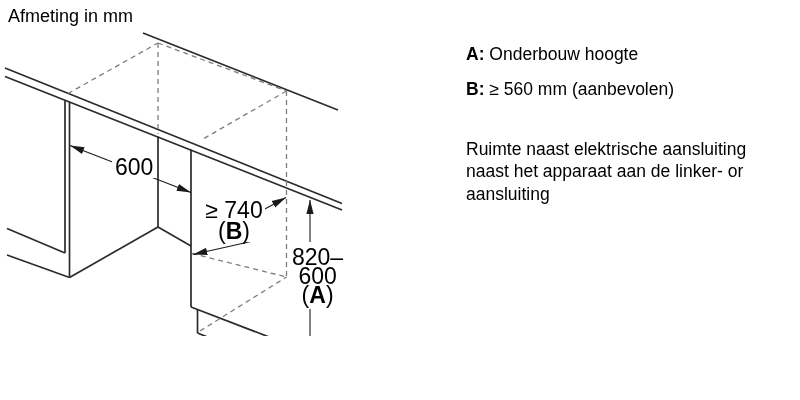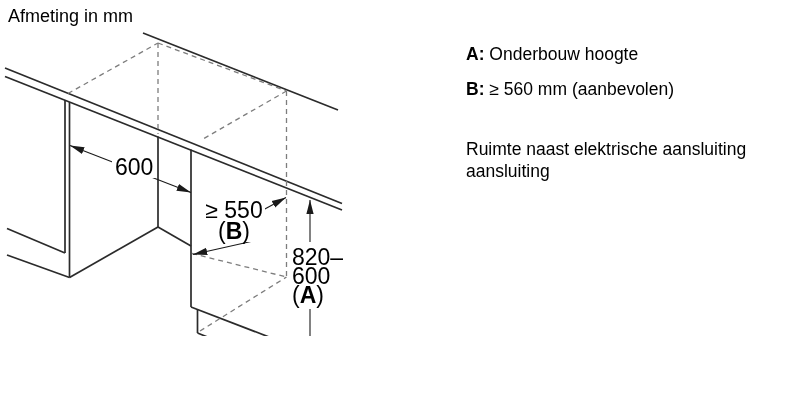--- a/index.html
+++ b/index.html
@@ -5,21 +5,21 @@
   html,body{margin:0;padding:0;background:#fff;}
   #stage{
     position:relative;width:800px;height:336px;background:#ffffff;overflow:hidden;
     font-family:"Liberation Sans",sans-serif;color:#000;
   }
   #diagram-svg{position:absolute;left:0;top:0;}
   .abs{position:absolute;}
   .title{font-size:18px;letter-spacing:0;}
   .dimlabel{font-size:23px;line-height:21px;background:#fff;white-space:nowrap;}
   .dimlabel .ltr{font-weight:bold;}
-  .dim-a{font-size:23px;line-height:19px;white-space:nowrap;}
+  .dim-a{font-size:23px;line-height:19px;white-space:nowrap;text-align:center;}
   .dim-a .ltr{font-weight:bold;}
   .legend{font-size:17.5px;white-space:nowrap;}
   .legend b{font-weight:bold;}
   .note{font-size:17.5px;line-height:22.4px;white-space:nowrap;}
   .center{text-align:center;}
 </style>
 </head>
 <body>
 
 <div id="stage">
@@ -77,21 +77,21 @@
       <line x1="310" y1="242" x2="310" y2="200" marker-end="url(#arrow)"></line>
       <line x1="310" y1="309" x2="310" y2="375.5" marker-end="url(#arrow)"></line>
     </g>
   </svg>
 
   <div class="abs title" style="left:8px;top:6px;">Afmeting in mm</div>
 
   <div class="abs dimlabel" style="left:112px;top:157px;padding:0 3px;">600</div>
 
   <div class="abs dimlabel center" style="left:203px;top:200px;width:62px;">
-    <div>≥ 550</div>
+    <div>≥ 740</div>
     <div><span>(</span><span class="ltr">B</span><span>)</span></div>
   </div>
 
   <div class="abs dim-a" style="left:292px;top:248px;">
     <div>820–</div>
     <div>600</div>
     <div><span>(</span><span class="ltr">A</span><span>)</span></div>
   </div>
 
   <div class="abs legend" style="left:466px;top:44px;">
@@ -99,16 +99,17 @@
     <span>Onderbouw hoogte</span>
   </div>
 
   <div class="abs legend" style="left:466px;top:79px;">
     <b>B:</b>
     <span>≥ 560 mm (aanbevolen)</span>
   </div>
 
   <div class="abs note" style="left:466px;top:138px;">
     <div>Ruimte naast elektrische aansluiting</div>
+    <div>naast het apparaat aan de linker- or</div>
     <div>aansluiting</div>
   </div>
 
 </div>
 
 </body></html>

